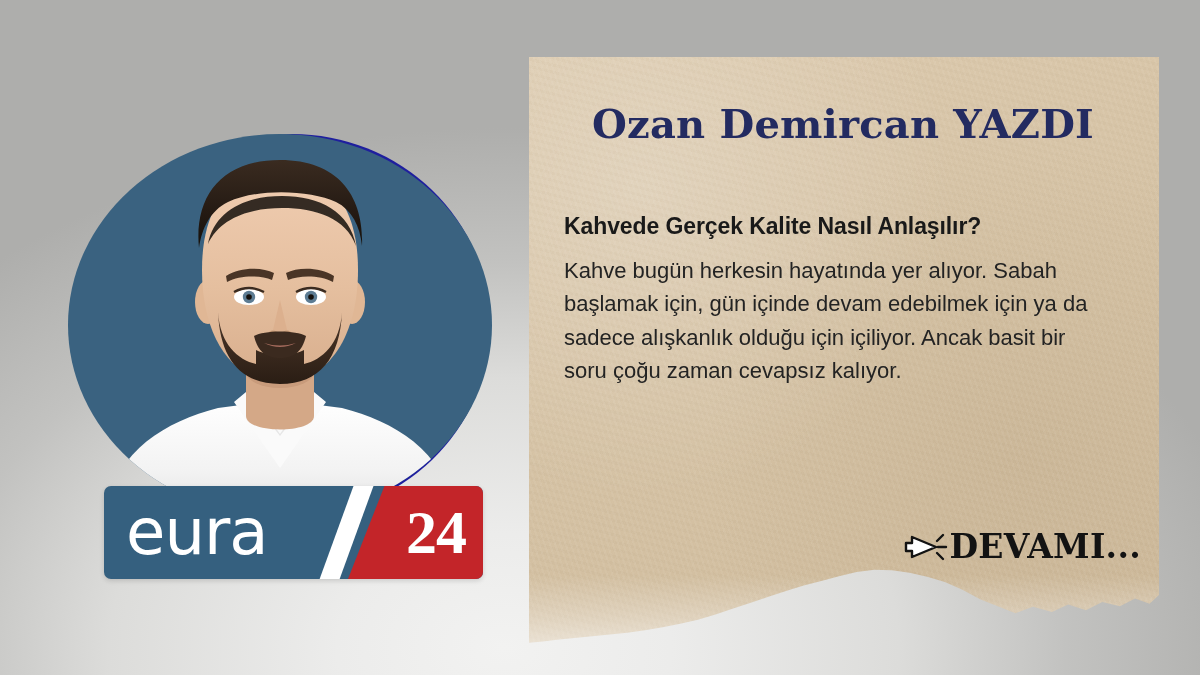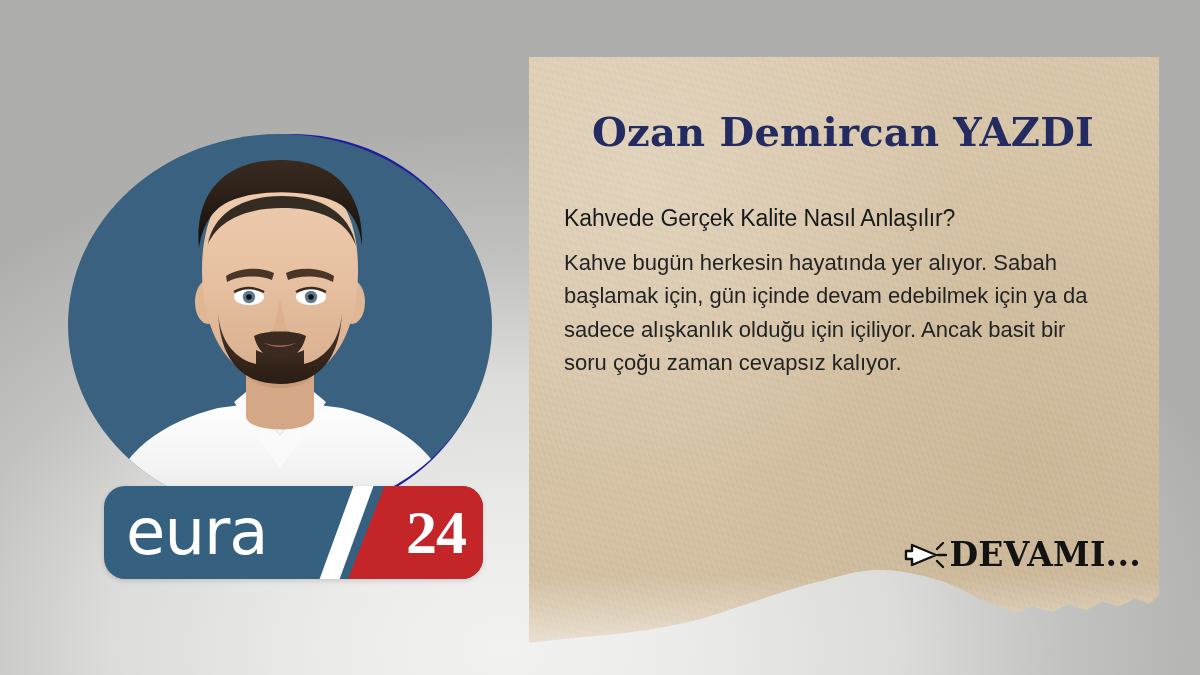--- a/index.html
+++ b/index.html
@@ -43,21 +43,21 @@
   #avatar-photo {
     position:absolute;
     left:0; top:0; width:100%; height:100%;
   }
 
   
   #brand-logo {
     position:absolute;
     left:104px; top:486px;
     width:379px; height:93px;
-    border-radius:21px;
+    border-radius:7px;
     overflow:hidden;
     background:#35607f;
     box-shadow:0 2px 5px rgba(0,0,0,.14);
   }
   #logo-red-panel {
     position:absolute;
     right:0; top:0;
     width:135px; height:100%;
     background:#c32529;
     clip-path:polygon(27% 0, 100% 0, 100% 100%, 0 100%);
@@ -121,38 +121,38 @@
   #paper-tear-highlight {
     position:absolute;
     left:0; right:0; bottom:0; height:70px;
     background:linear-gradient(to bottom, rgba(255,255,255,0) 0%, rgba(255,255,255,.30) 60%, rgba(255,255,255,.55) 100%);
     pointer-events:none;
   }
 
   
   #paper-content {
     position:absolute;
-    left:529px; top:48px;
+    left:529px; top:40px;
     width:634px; height:588px;
     padding:34px 40px 0 34px;
   }
   #author-byline {
     text-align:center;
     color:#232b61;
     font-family:"DejaVu Serif", serif;
     font-weight:700;
     font-size:40px;
     letter-spacing:.2px;
     margin-top:26px;
   }
   #article-headline {
     color:#191919;
     font-size:23px;
-    font-weight:400;
-    margin-top:50px;
+    font-weight:700;
+    margin-top:66px;
     margin-left:1px;
     letter-spacing:-.1px;
   }
   #article-body {
     color:#232323;
     font-size:22px;
     font-weight:400;
     line-height:1.52;
     margin-top:14px;
     margin-left:1px;

